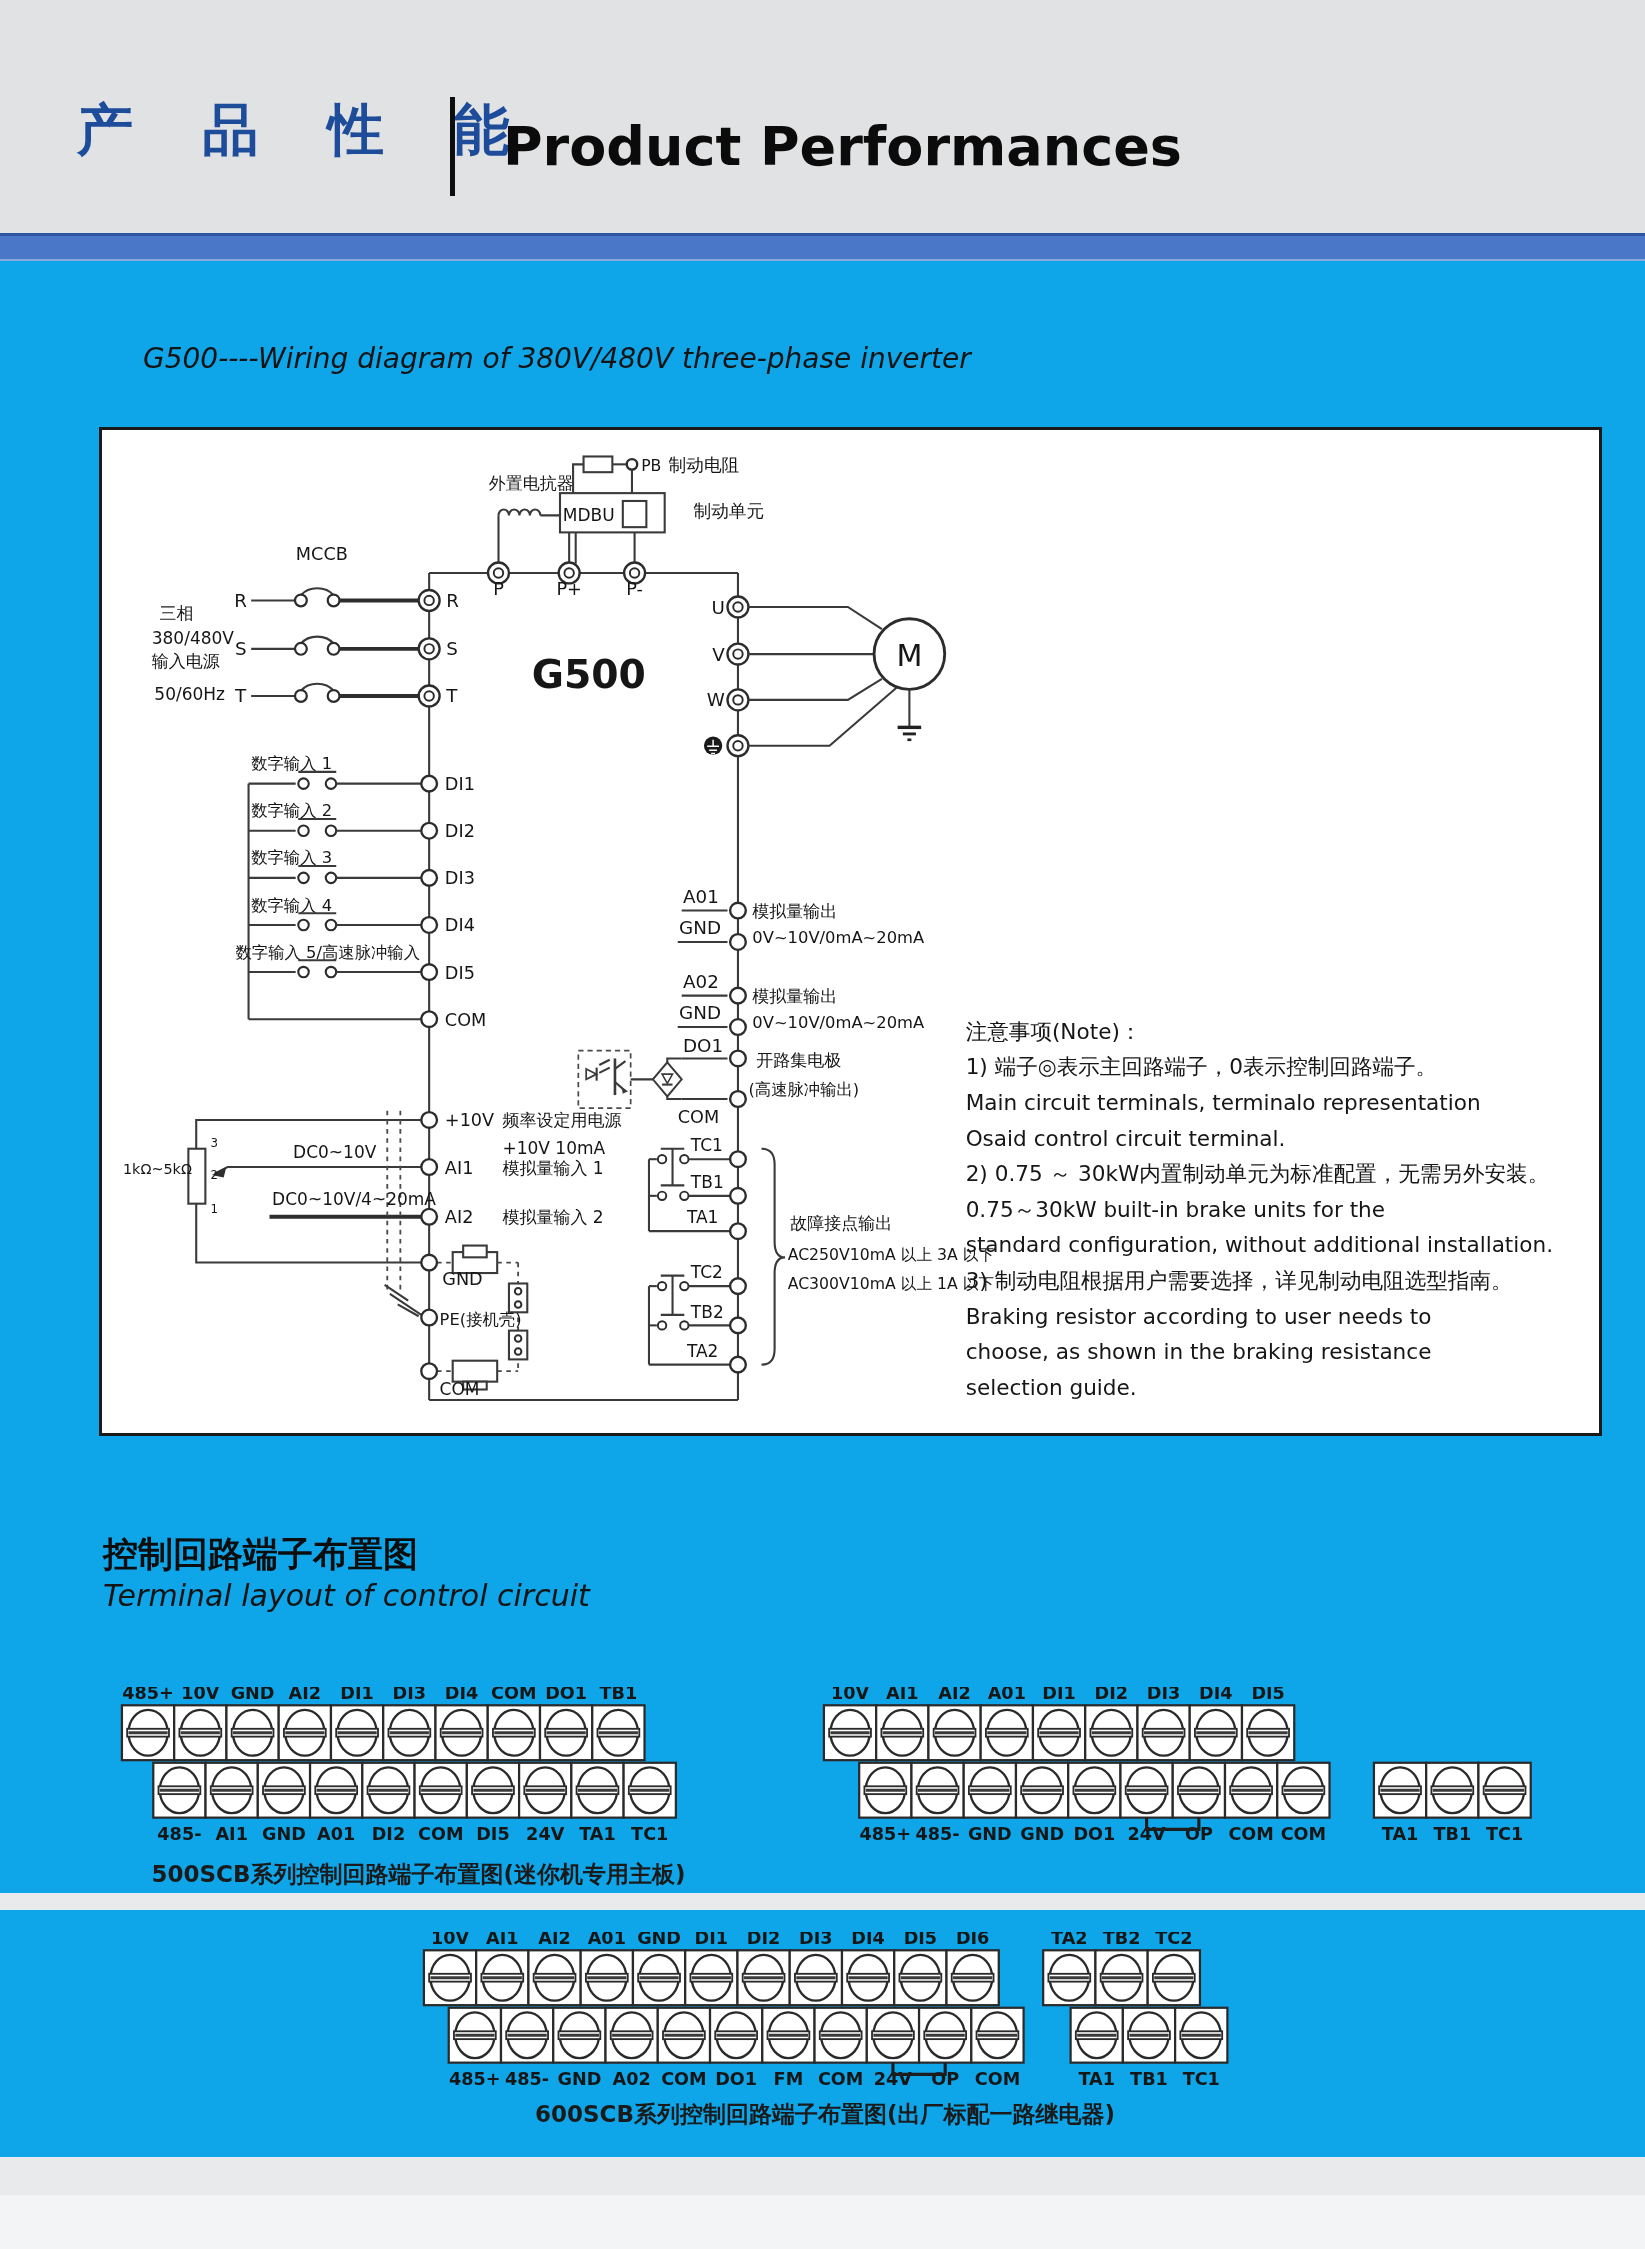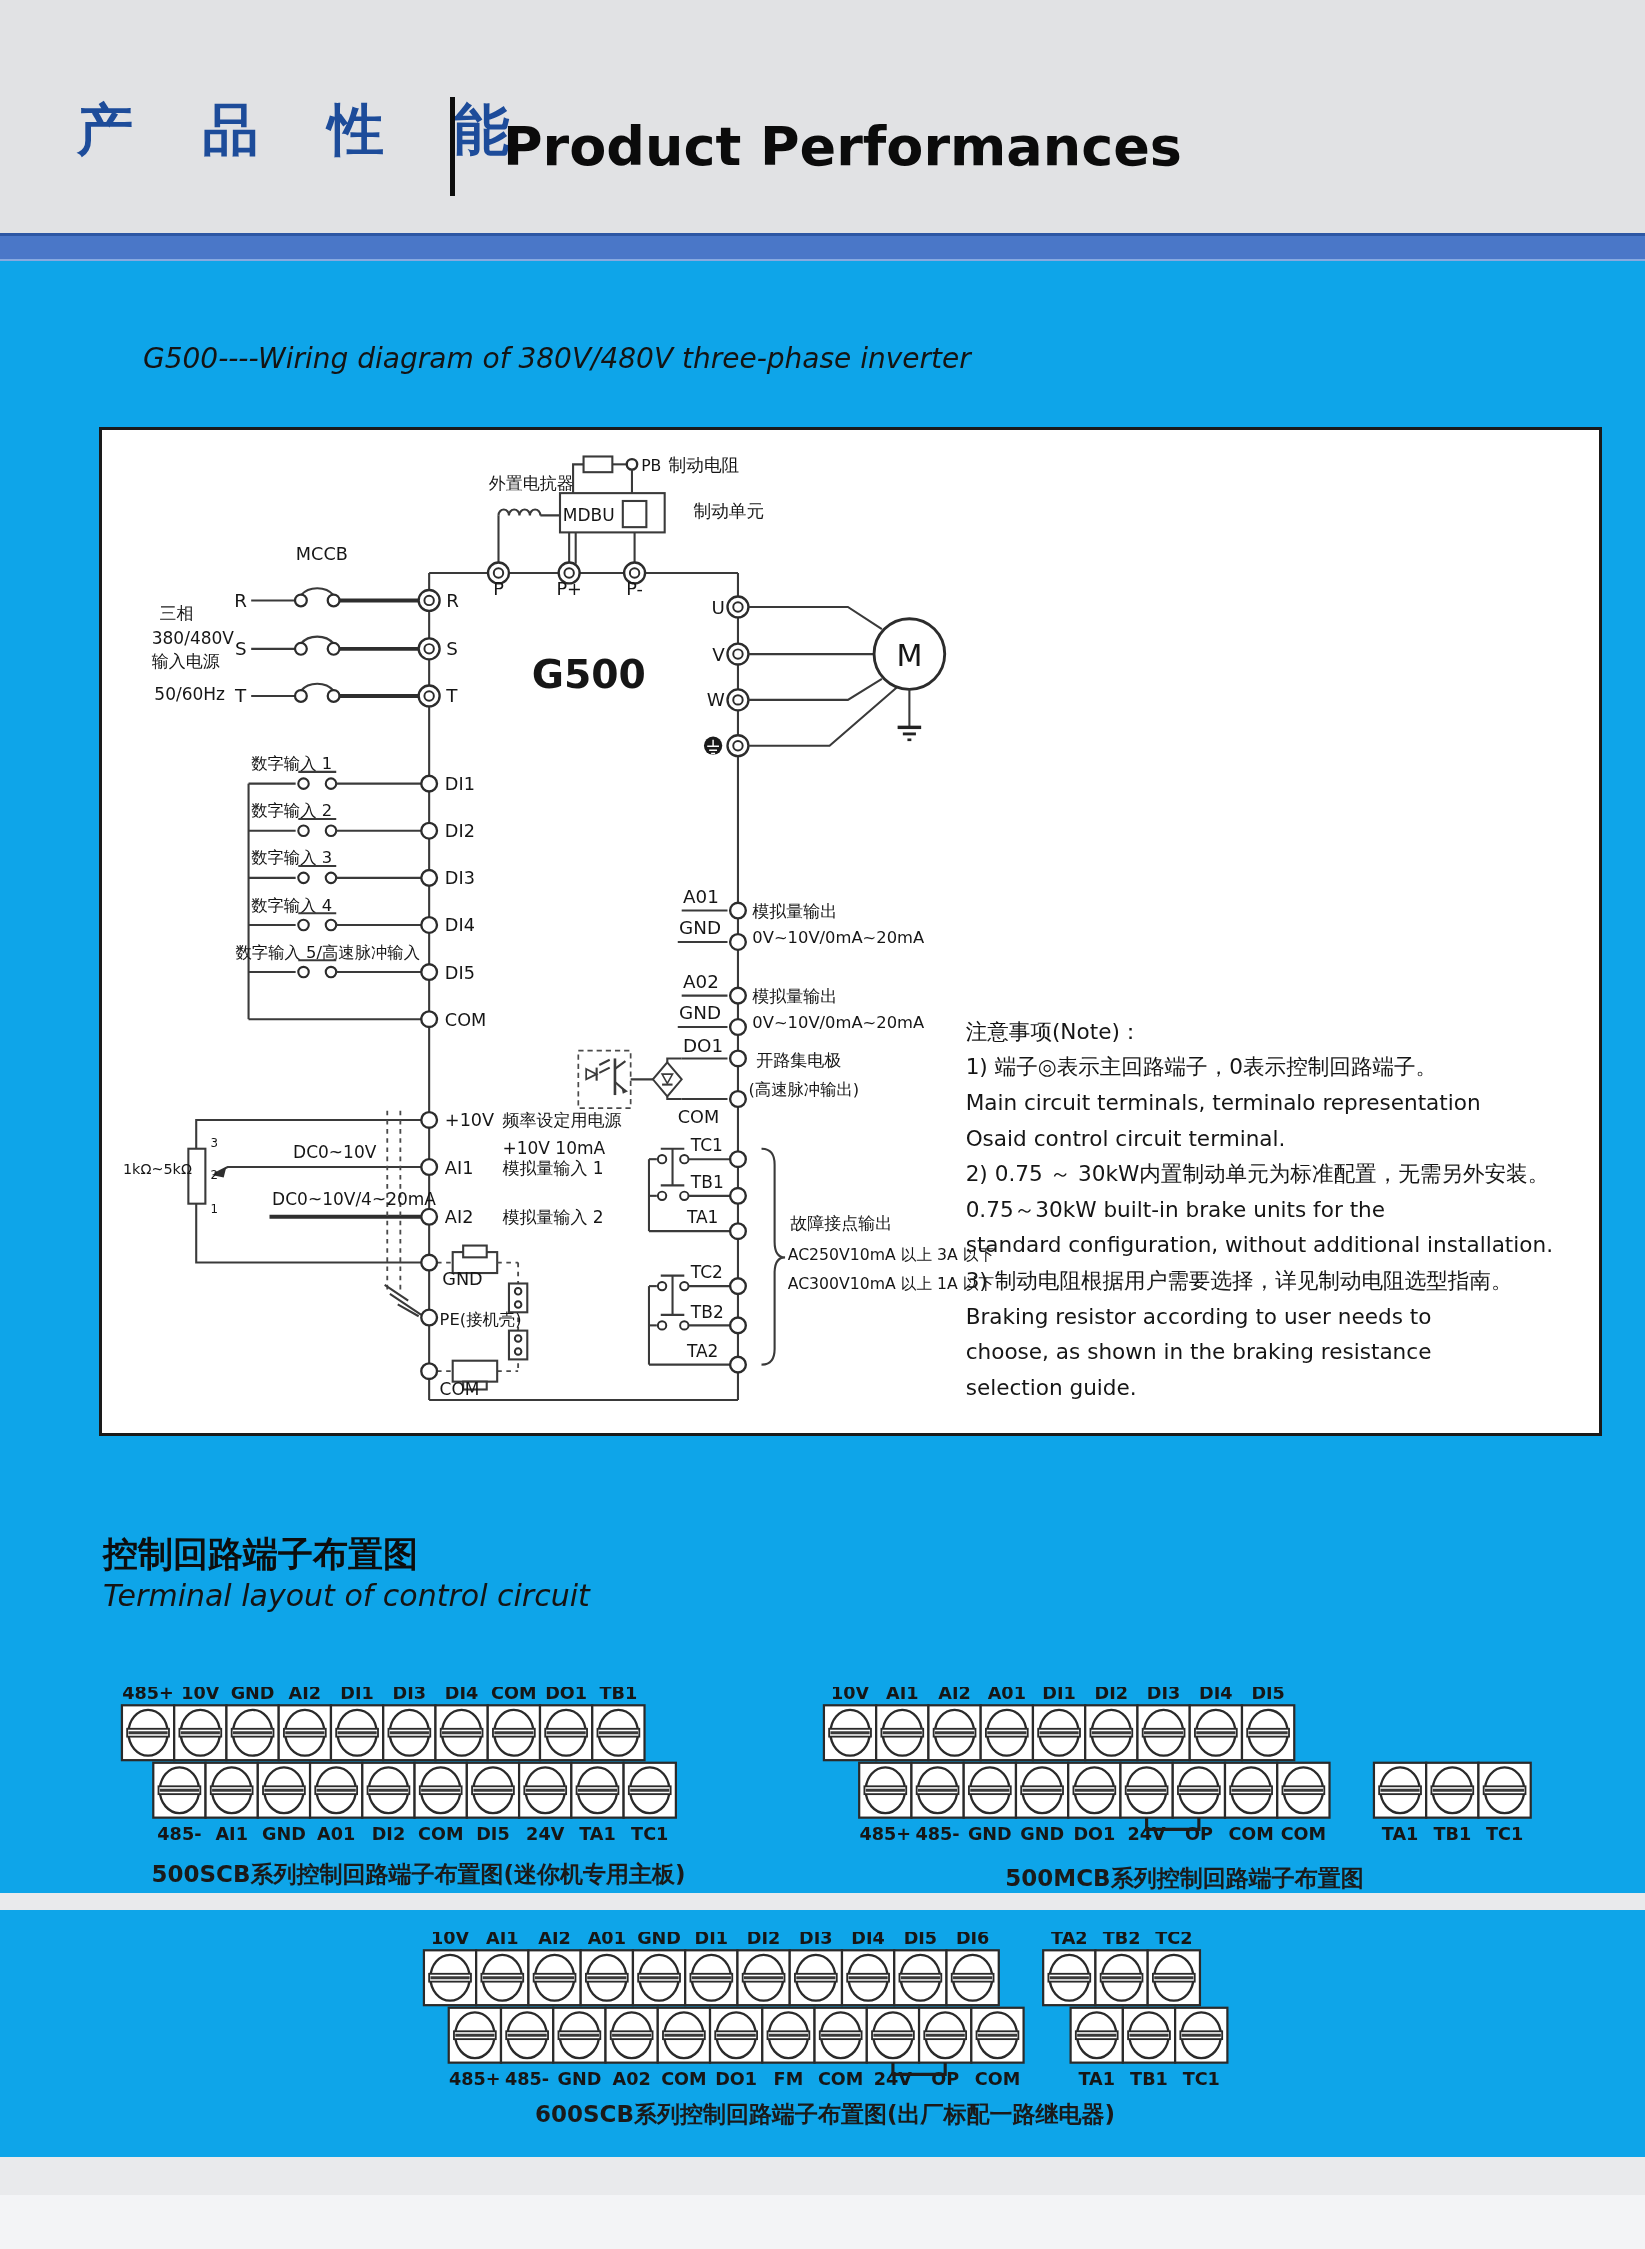--- a/index.html
+++ b/index.html
@@ -868,16 +868,15 @@
         <rect x="588" y="58" width="40" height="42" fill="#fff" stroke="#2a2a2a" stroke-width="1.7"></rect>
         <ellipse cx="608" cy="79" rx="15" ry="17.5" fill="#fff" stroke="#2a2a2a" stroke-width="1.8"></ellipse>
         <rect x="592" y="76" width="32" height="6" fill="#fff" stroke="#2a2a2a" stroke-width="1.4"></rect>
         <line x1="593" y1="79" x2="623" y2="79" stroke="#3a3a3a" stroke-width="2.2"></line>
       </g>
       <text x="608" y="117" font-size="13.5" text-anchor="middle" font-weight="700" font-family="&quot;Liberation Serif&quot;,&quot;DejaVu Serif&quot;,serif">TC1</text>
       <path d="M372,100 V109 H412 V100" fill="none" stroke="#1d1d1d" stroke-width="2.4"></path>
     </svg>
 
   <div class="abs cap" style="left:111px;top:1859px;width:615px;">500SCB系列控制回路端子布置图(迷你机专用主板)</div>
-  <div class="abs cap" style="left:818px;top:1863px;width:733px;">500MCB系列控制回路端子布置图</div>
   <div class="abs cap" style="left:406px;top:2099px;width:838px;">600SCB系列控制回路端子布置图(出厂标配一路继电器)</div>
 </div>
 
 
 </body></html>

